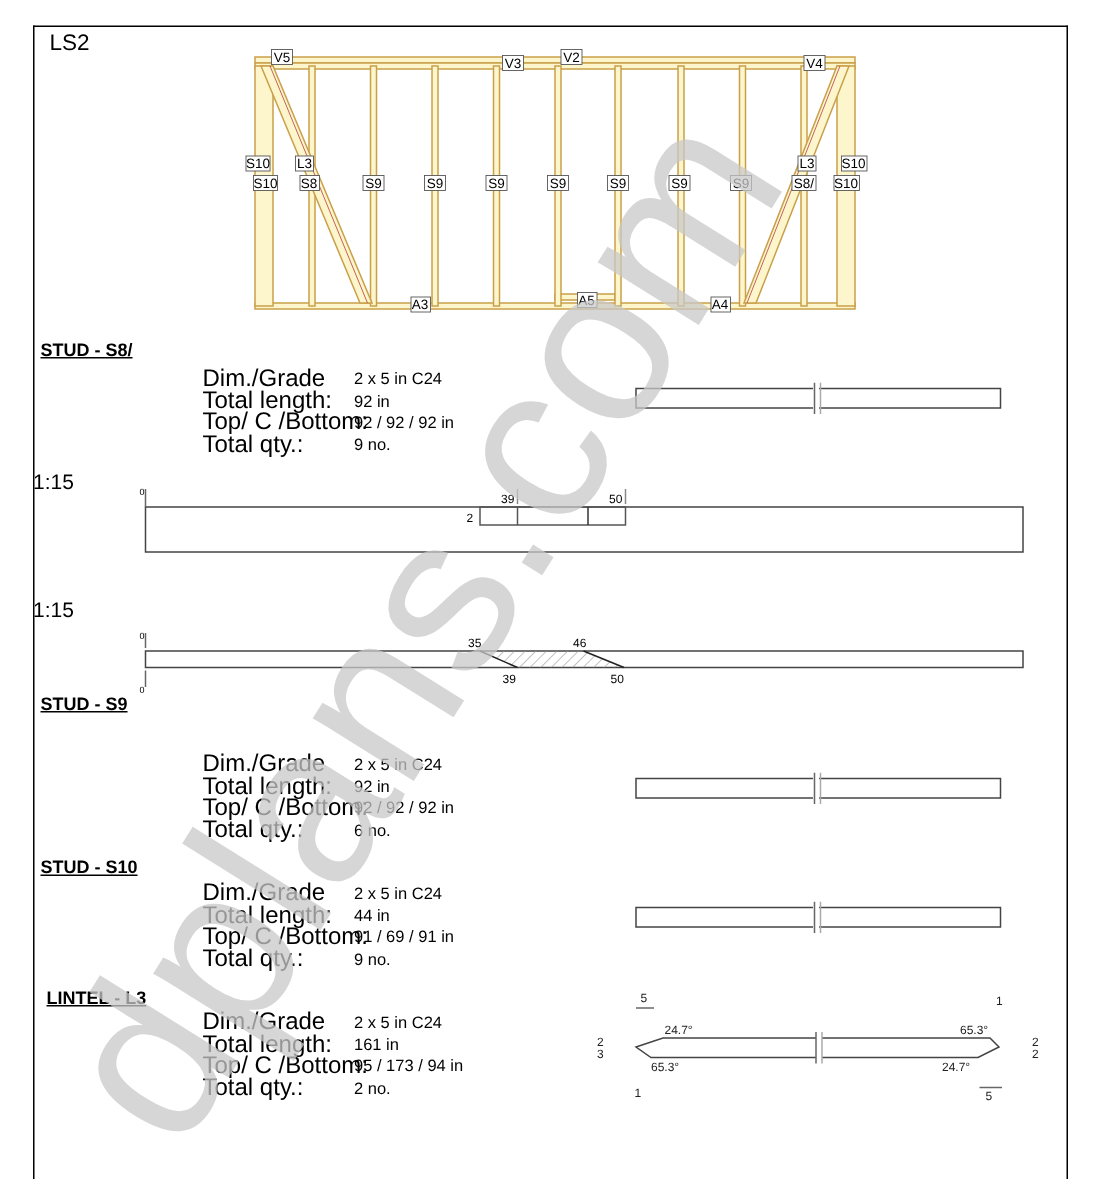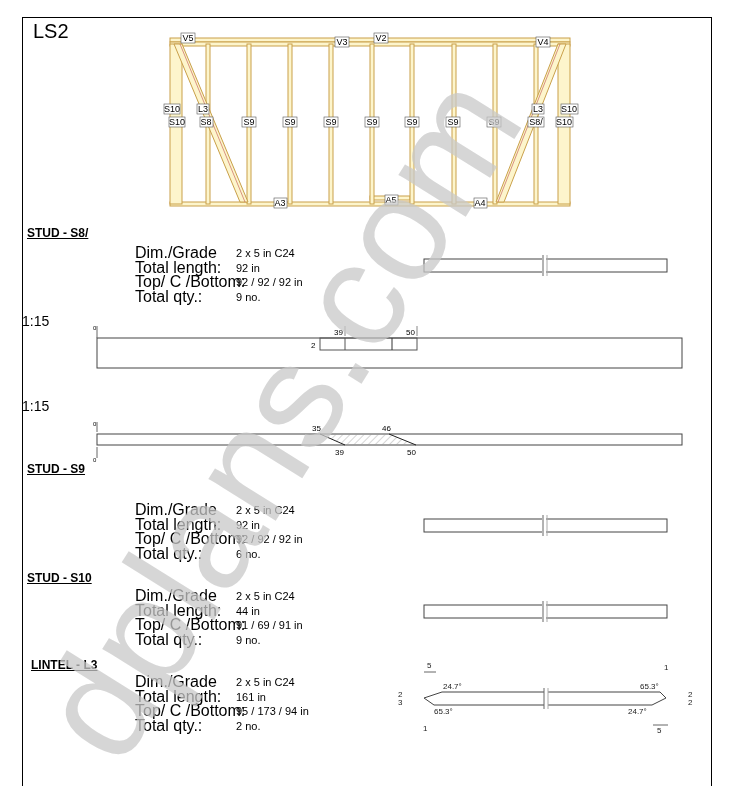--- a/index.html
+++ b/index.html
@@ -1,19 +1,19 @@
 <!DOCTYPE html>
 <html><head>
 <meta charset="utf-8">
 <style>
   html, body { margin:0; padding:0; background:#fff; }
   body { width:732px; height:786px; position:relative; overflow:hidden; font-family:"Liberation Sans", sans-serif; color:#000; }
   .frame { position:absolute; left:22px; top:17px; width:690px; height:780px; border-left:1.5px solid #000; border-top:1.5px solid #000; border-right:1.5px solid #000; box-sizing:border-box; }
   .abs { position:absolute; }
-  .title { left:33px; top:20px; font-size:20px;text-align:right; }
+  .title { left:33px; top:20px; font-size:15px;text-align:right; }
   .sect-title { font-weight:bold; font-size:12px;text-decoration:underline; }
   .lbl { font-size:16px; }
   .val { font-size:11px; width:120px; }
   .scale { font-size:14px; }
   svg text { font-family:"Liberation Sans", sans-serif; }
   .watermark { position:absolute; left:0; top:0; pointer-events:none; }
 </style>
 </head>
 <body>
 

